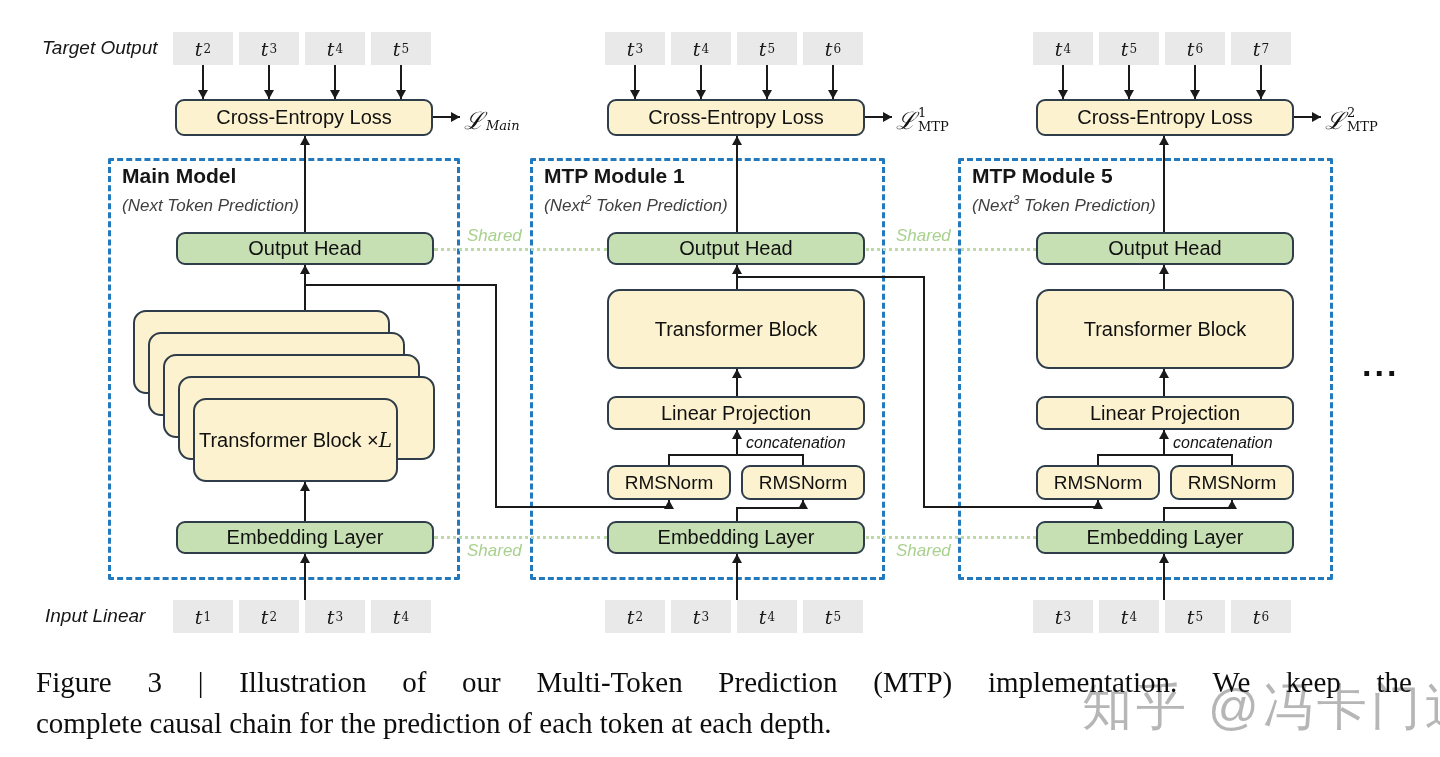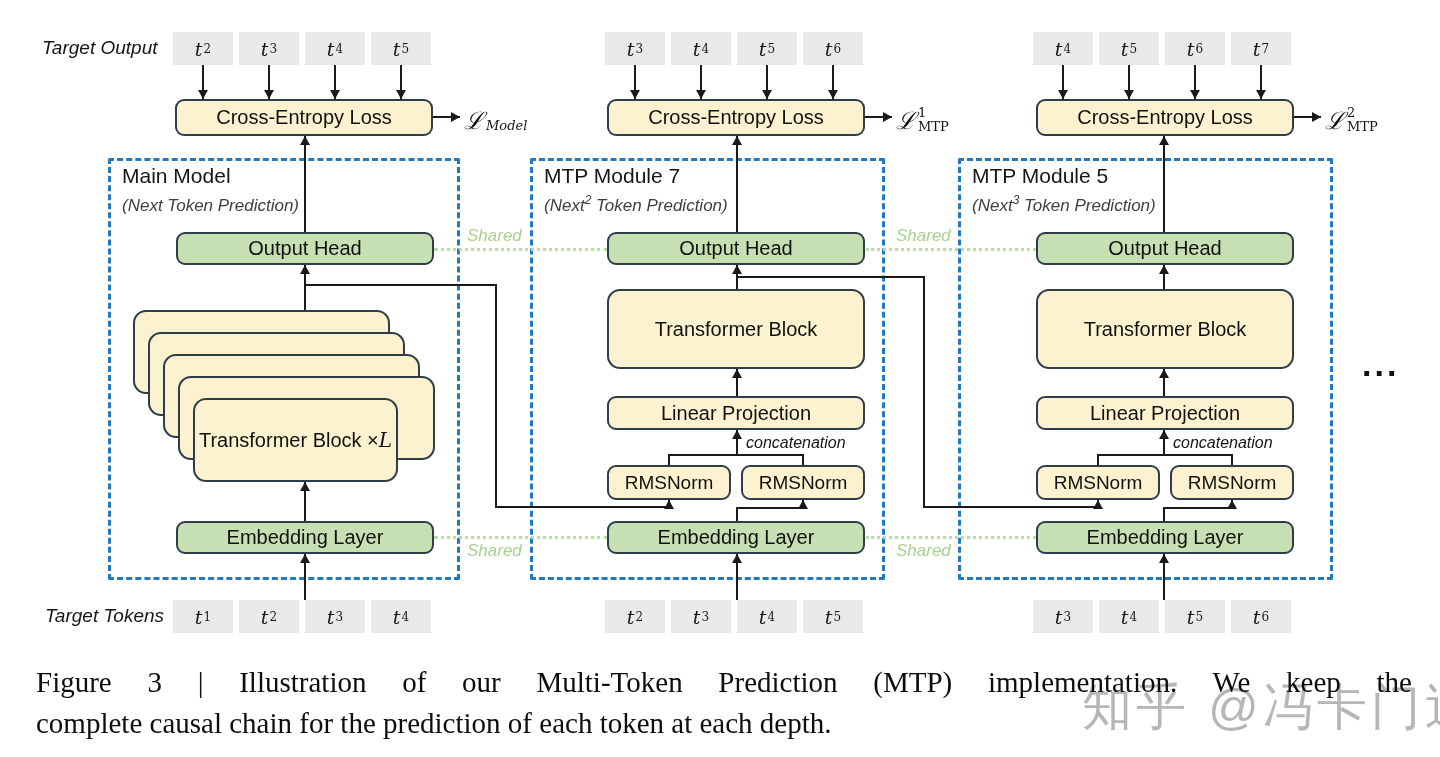--- a/index.html
+++ b/index.html
@@ -18,21 +18,21 @@
   .hline{position:absolute;height:2px;background:#1a1a1a}
   .va-up::before{content:"";position:absolute;top:0;left:-4px;width:0;height:0;
        border-left:5px solid transparent;border-right:5px solid transparent;border-bottom:9px solid #1a1a1a}
   .va-down::before{content:"";position:absolute;bottom:0;left:-4px;width:0;height:0;
        border-left:5px solid transparent;border-right:5px solid transparent;border-top:9px solid #1a1a1a}
   .ha-right::before{content:"";position:absolute;right:0;top:-4px;width:0;height:0;
        border-top:5px solid transparent;border-bottom:5px solid transparent;border-left:9px solid #1a1a1a}
   .dashbox{position:absolute;border:3px dashed #2279bd;box-sizing:border-box;border-radius:2px}
   .dotline{position:absolute;border-top:3px dotted #bcd9a6}
   .shared{position:absolute;font-style:italic;color:#a9d18e;font-size:17px}
-  .modtitle{position:absolute;font-weight:normal;font-size:21px;color:#161616}
+  .modtitle{position:absolute;font-weight:bold;font-size:21px;color:#161616}
   .modsub{position:absolute;font-style:italic;font-size:17px;color:#404040}
   .sidelabel{position:absolute;font-style:italic;font-size:19px;color:#161616}
   .loss{position:absolute;display:flex;align-items:center;font-family:"DejaVu Serif",serif;color:#111}
   .loss .base{font-style:italic;font-size:24px}
   .loss .stack{display:flex;flex-direction:column;line-height:1.05;font-size:13px;margin-left:2px}
   .loss .stack .sup{min-height:12px}
   .loss.main .stack .sub{font-style:italic}
   .concat{position:absolute;font-style:italic;font-size:16px;color:#161616}
   .ellipsis{position:absolute;font-size:34px;font-weight:bold;letter-spacing:3px;color:#111}
   .caption{position:absolute;left:36px;top:662px;width:1376px;
@@ -42,21 +42,21 @@
              letter-spacing:4px;z-index:1;white-space:nowrap}
   .tb-label i{font-family:"DejaVu Serif",serif;font-size:20px}
   .modsub sup, .modtitle sup{font-size:12px}
 </style>
 </head>
 <body>
 
 <div id="canvas">
 
   <div class="sidelabel" style="left:42px;top:37px">Target Output</div>
-  <div class="sidelabel" style="left:45px;top:605px">Target Tokens</div>
+  <div class="sidelabel" style="left:45px;top:605px">Input Linear</div>
 
   <div class="dashbox" style="left:108px;top:158px;width:352px;height:422px"></div>
   <div class="dashbox" style="left:530px;top:158px;width:355px;height:422px"></div>
   <div class="dashbox" style="left:958px;top:158px;width:375px;height:422px"></div>
 
   <div class="dotline" style="left:434px;top:248px;width:174px"></div>
   <div class="shared" style="left:467px;top:226px">Shared</div>
   <div class="dotline" style="left:866px;top:248px;width:170px"></div>
   <div class="shared" style="left:896px;top:226px">Shared</div>
   <div class="dotline" style="left:434px;top:536px;width:174px"></div>
@@ -98,21 +98,21 @@
   <div class="vline va-down" style="left:400px;top:65px;height:34px"></div>
 
   <div class="box" style="left:175px;top:99px;width:258px;height:37px">
     <span>Cross-Entropy Loss</span>
   </div>
   <div class="hline ha-right" style="left:433px;top:116px;width:27px"></div>
   <div class="loss main" style="left:464px;top:103px">
     <span class="base">ℒ</span>
     <span class="stack">
         <span class="sup"></span>
-        <span class="sub">Model</span>
+        <span class="sub">Main</span>
       </span>
   </div>
 
   <div class="modtitle" style="left:122px;top:164px">Main Model</div>
   <div class="modsub" style="left:122px;top:193px"><span>(Next</span><sup></sup><span> Token Prediction)</span></div>
 
   <div class="vline va-up" style="left:304px;top:136px;height:96px"></div>
   <div class="box green" style="left:176px;top:232px;width:258px;height:33px">
     <span>Output Head</span>
   </div>
@@ -180,21 +180,21 @@
   </div>
   <div class="hline ha-right" style="left:865px;top:116px;width:27px"></div>
   <div class="loss" style="left:896px;top:103px">
     <span class="base">ℒ</span>
     <span class="stack">
         <span class="sup">1</span>
         <span class="sub">MTP</span>
       </span>
   </div>
 
-  <div class="modtitle" style="left:544px;top:164px">MTP Module 7</div>
+  <div class="modtitle" style="left:544px;top:164px">MTP Module 1</div>
   <div class="modsub" style="left:544px;top:193px"><span>(Next</span><sup>2</sup><span> Token Prediction)</span></div>
 
   <div class="vline va-up" style="left:736px;top:136px;height:96px"></div>
   <div class="box green" style="left:607px;top:232px;width:258px;height:33px">
     <span>Output Head</span>
   </div>
   <div class="vline va-up" style="left:736px;top:265px;height:24px"></div>
 
   <div class="box" style="left:607px;top:289px;width:258px;height:80px;border-radius:13px">
     <span>Transformer Block</span>

